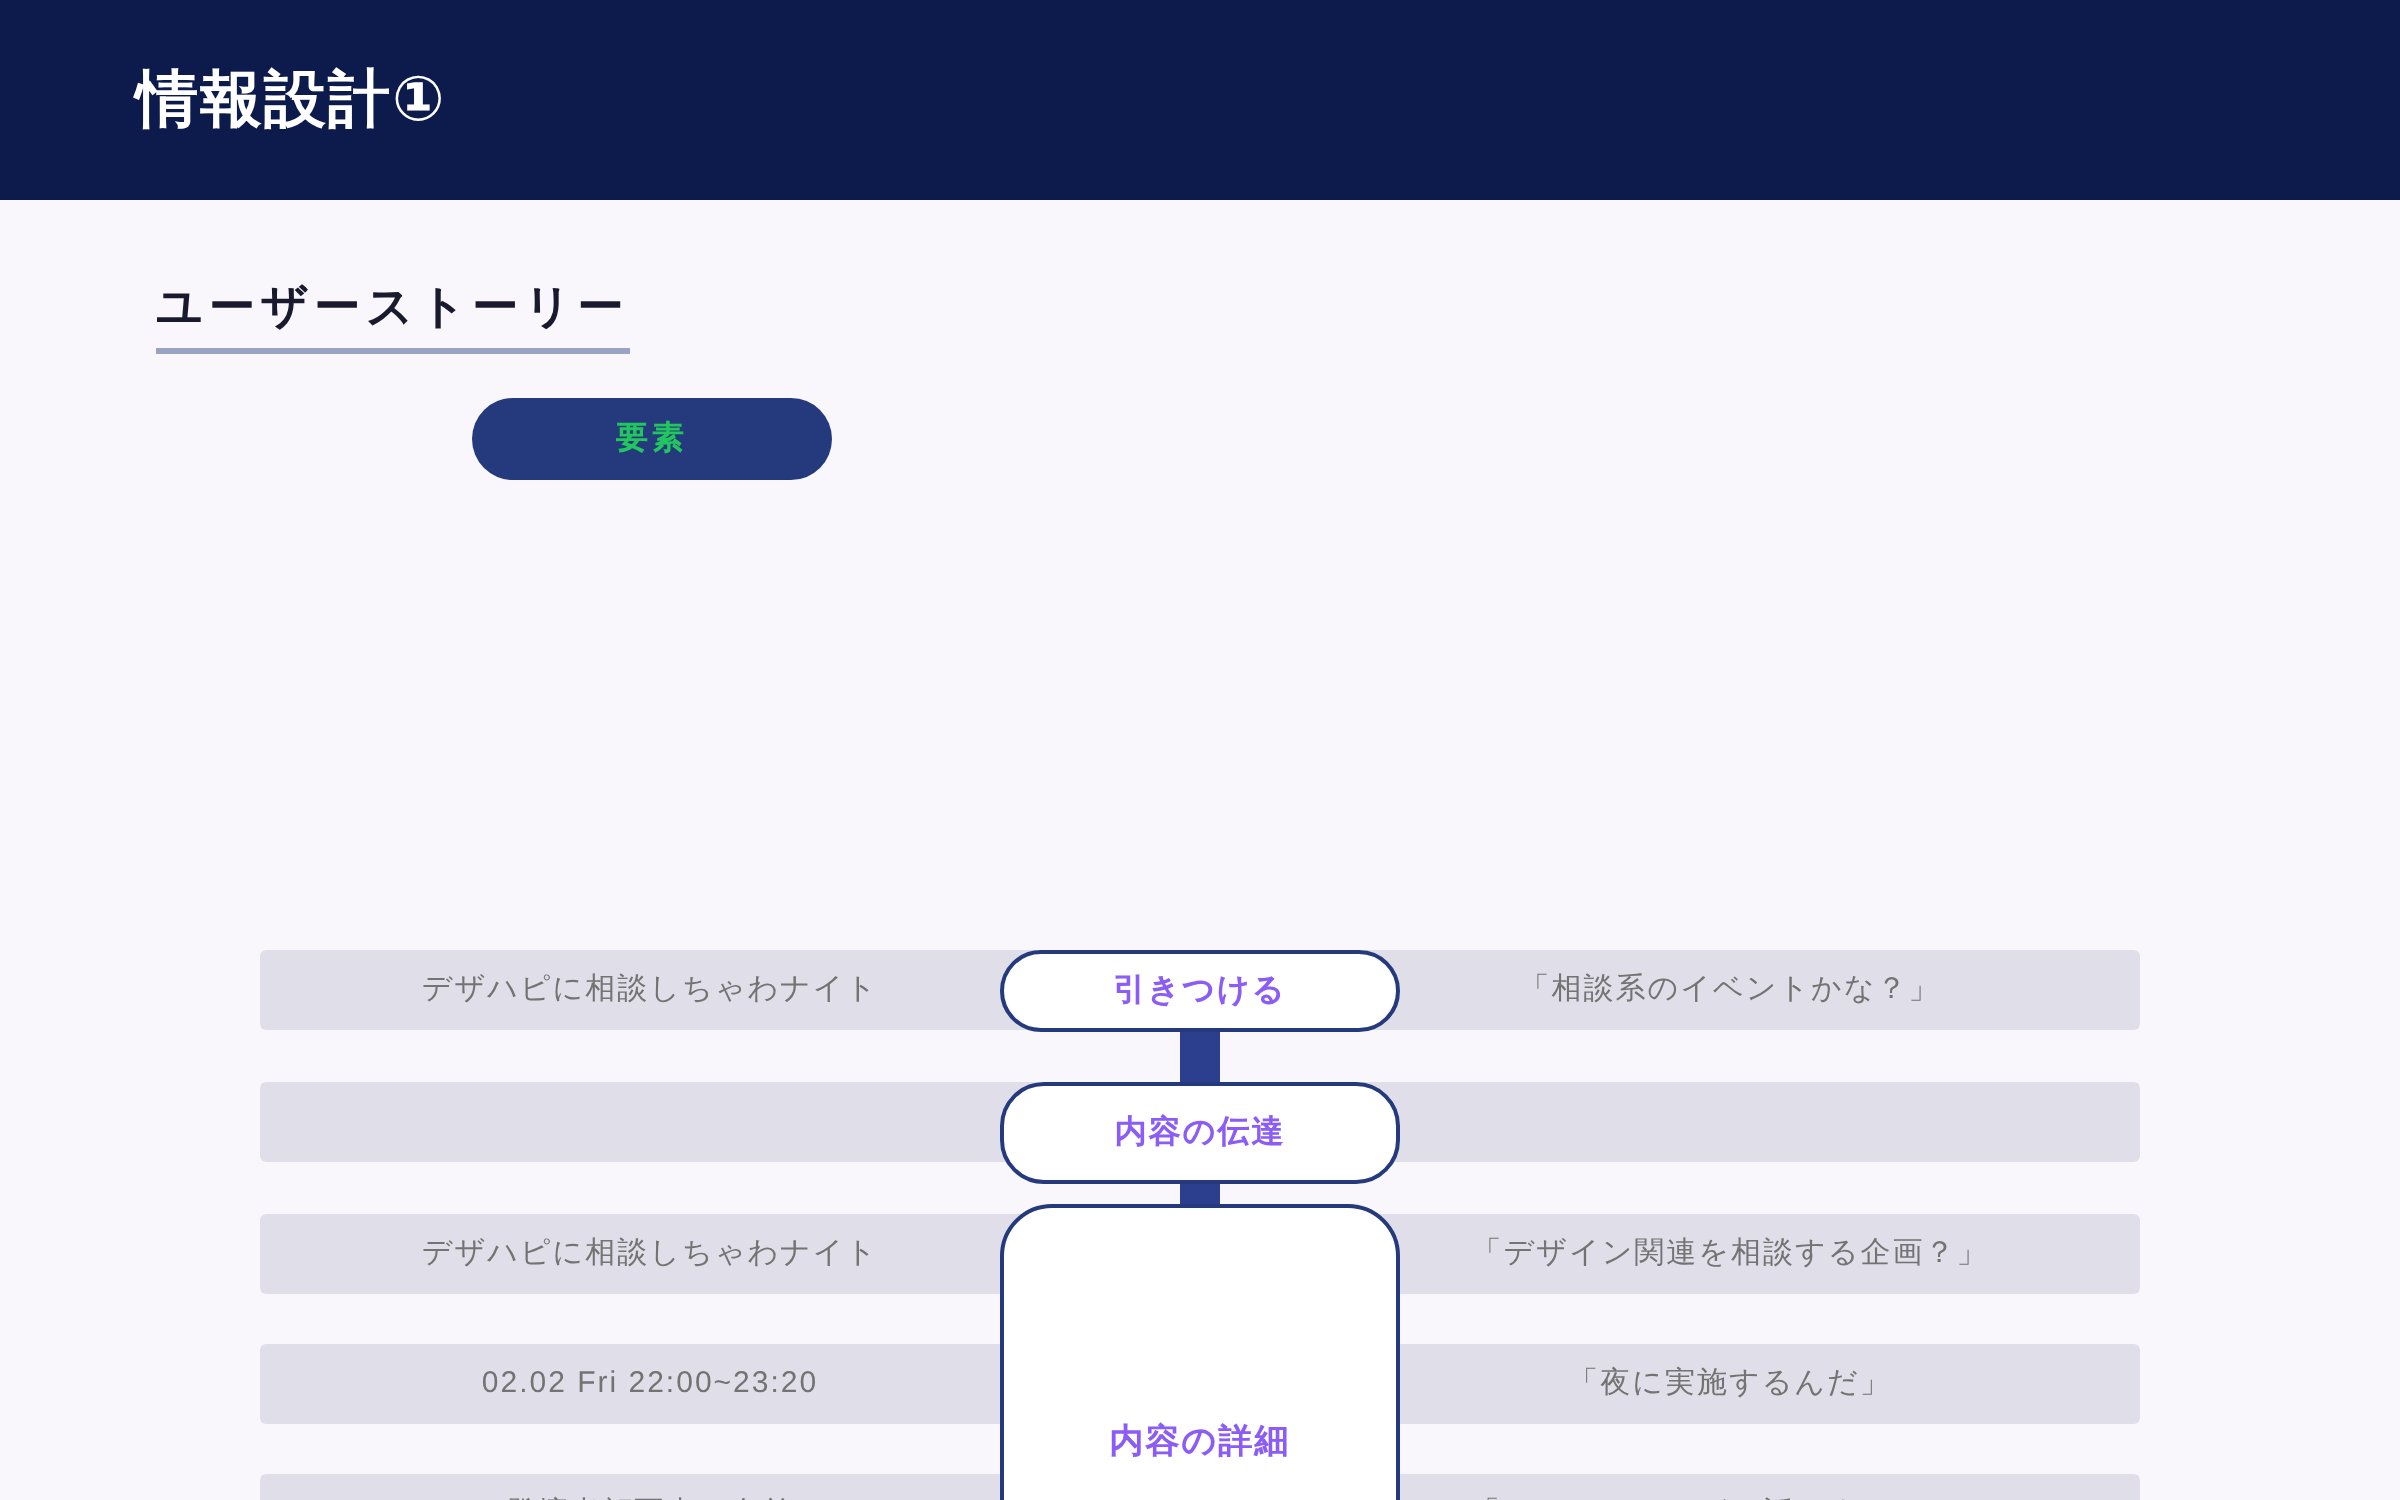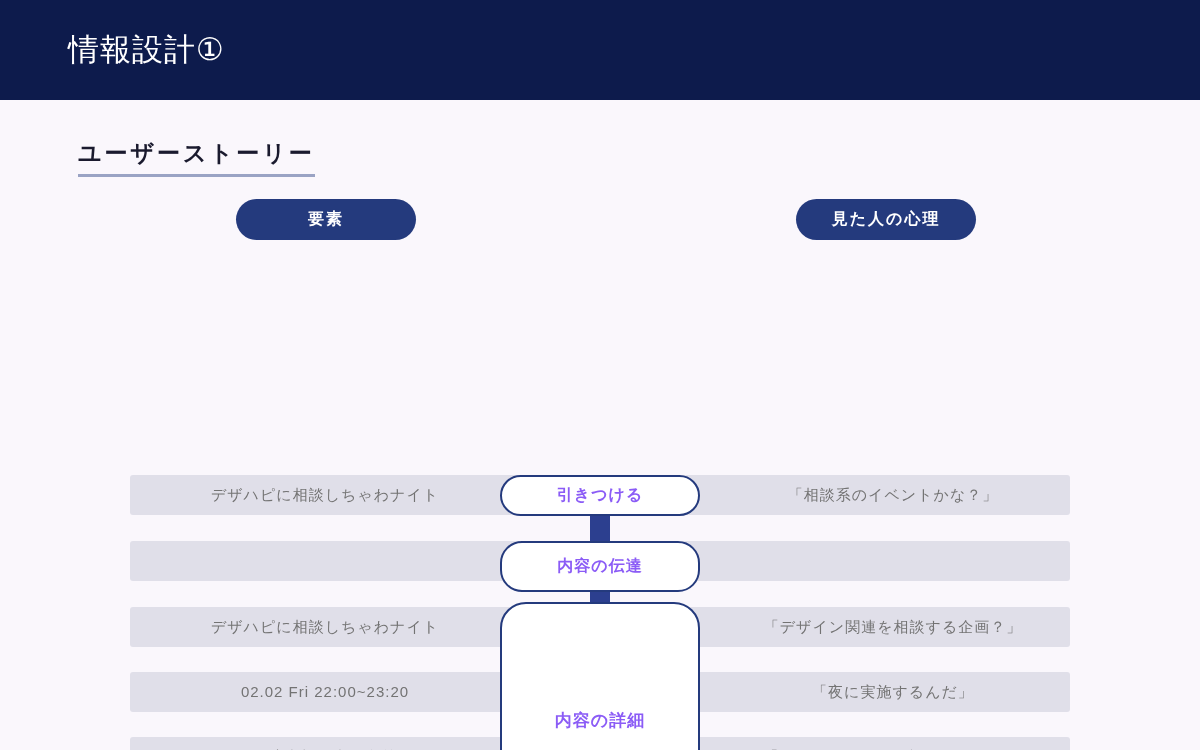--- a/index.html
+++ b/index.html
@@ -20,21 +20,21 @@
     width: 1200px;
     height: 100px;
     background: #0d1b4c;
     box-sizing: border-box;
     display: flex;
     align-items: center;
   }
   .header-title {
     color: #ffffff;
     font-size: 31px;
-    font-weight: normal;
+    font-weight: bold;
     letter-spacing: 1px;
     padding-left: 68px;
   }
 
   
   .section-title-wrap {
     margin-top: 38px;
     padding-left: 78px;
   }
   .section-title {
@@ -54,21 +54,21 @@
     height: 560px;
     margin-top: 22px;
   }
 
   
   .col-pill {
     position: absolute;
     height: 41px;
     border-radius: 21px;
     background: #243a7d;
-    color: #ffffff;
+    color: #22c55e;
     font-size: 16px;
     font-weight: bold;
     letter-spacing: 2px;
     display: flex;
     align-items: center;
     justify-content: center;
   }
   .col-pill.left {
     left: 236px;
     top: 0px;
@@ -103,21 +103,21 @@
     color: #737373;
     text-align: center;
     letter-spacing: 1px;
     white-space: nowrap;
   }
   .row-text.left {
     left: 130px;
     width: 390px;
   }
   .row-text.right {
-    left: 698px;
+    left: 670px;
     width: 390px;
   }
 
   
   .spine {
     position: absolute;
     left: 590px;
     top: 296px;
     width: 20px;
     height: 355px;
@@ -167,21 +167,20 @@
   <div class="header-title">情報設計①</div>
 </div>
 
 <div class="section-title-wrap">
   <div class="section-title">ユーザーストーリー</div>
 </div>
 
 <div class="diagram">
 
   <div class="col-pill left">要素</div>
-  <div class="col-pill right">見た人の心理</div>
 
   <div class="row-band left" style="top:276px;"></div>
   <div class="row-band left" style="top:342px;"></div>
   <div class="row-band left" style="top:408px;"></div>
   <div class="row-band left" style="top:473px;"></div>
   <div class="row-band left" style="top:538px;"></div>
 
   <div class="row-band right" style="top:276px;"></div>
   <div class="row-band right" style="top:342px;"></div>
   <div class="row-band right" style="top:408px;"></div>

